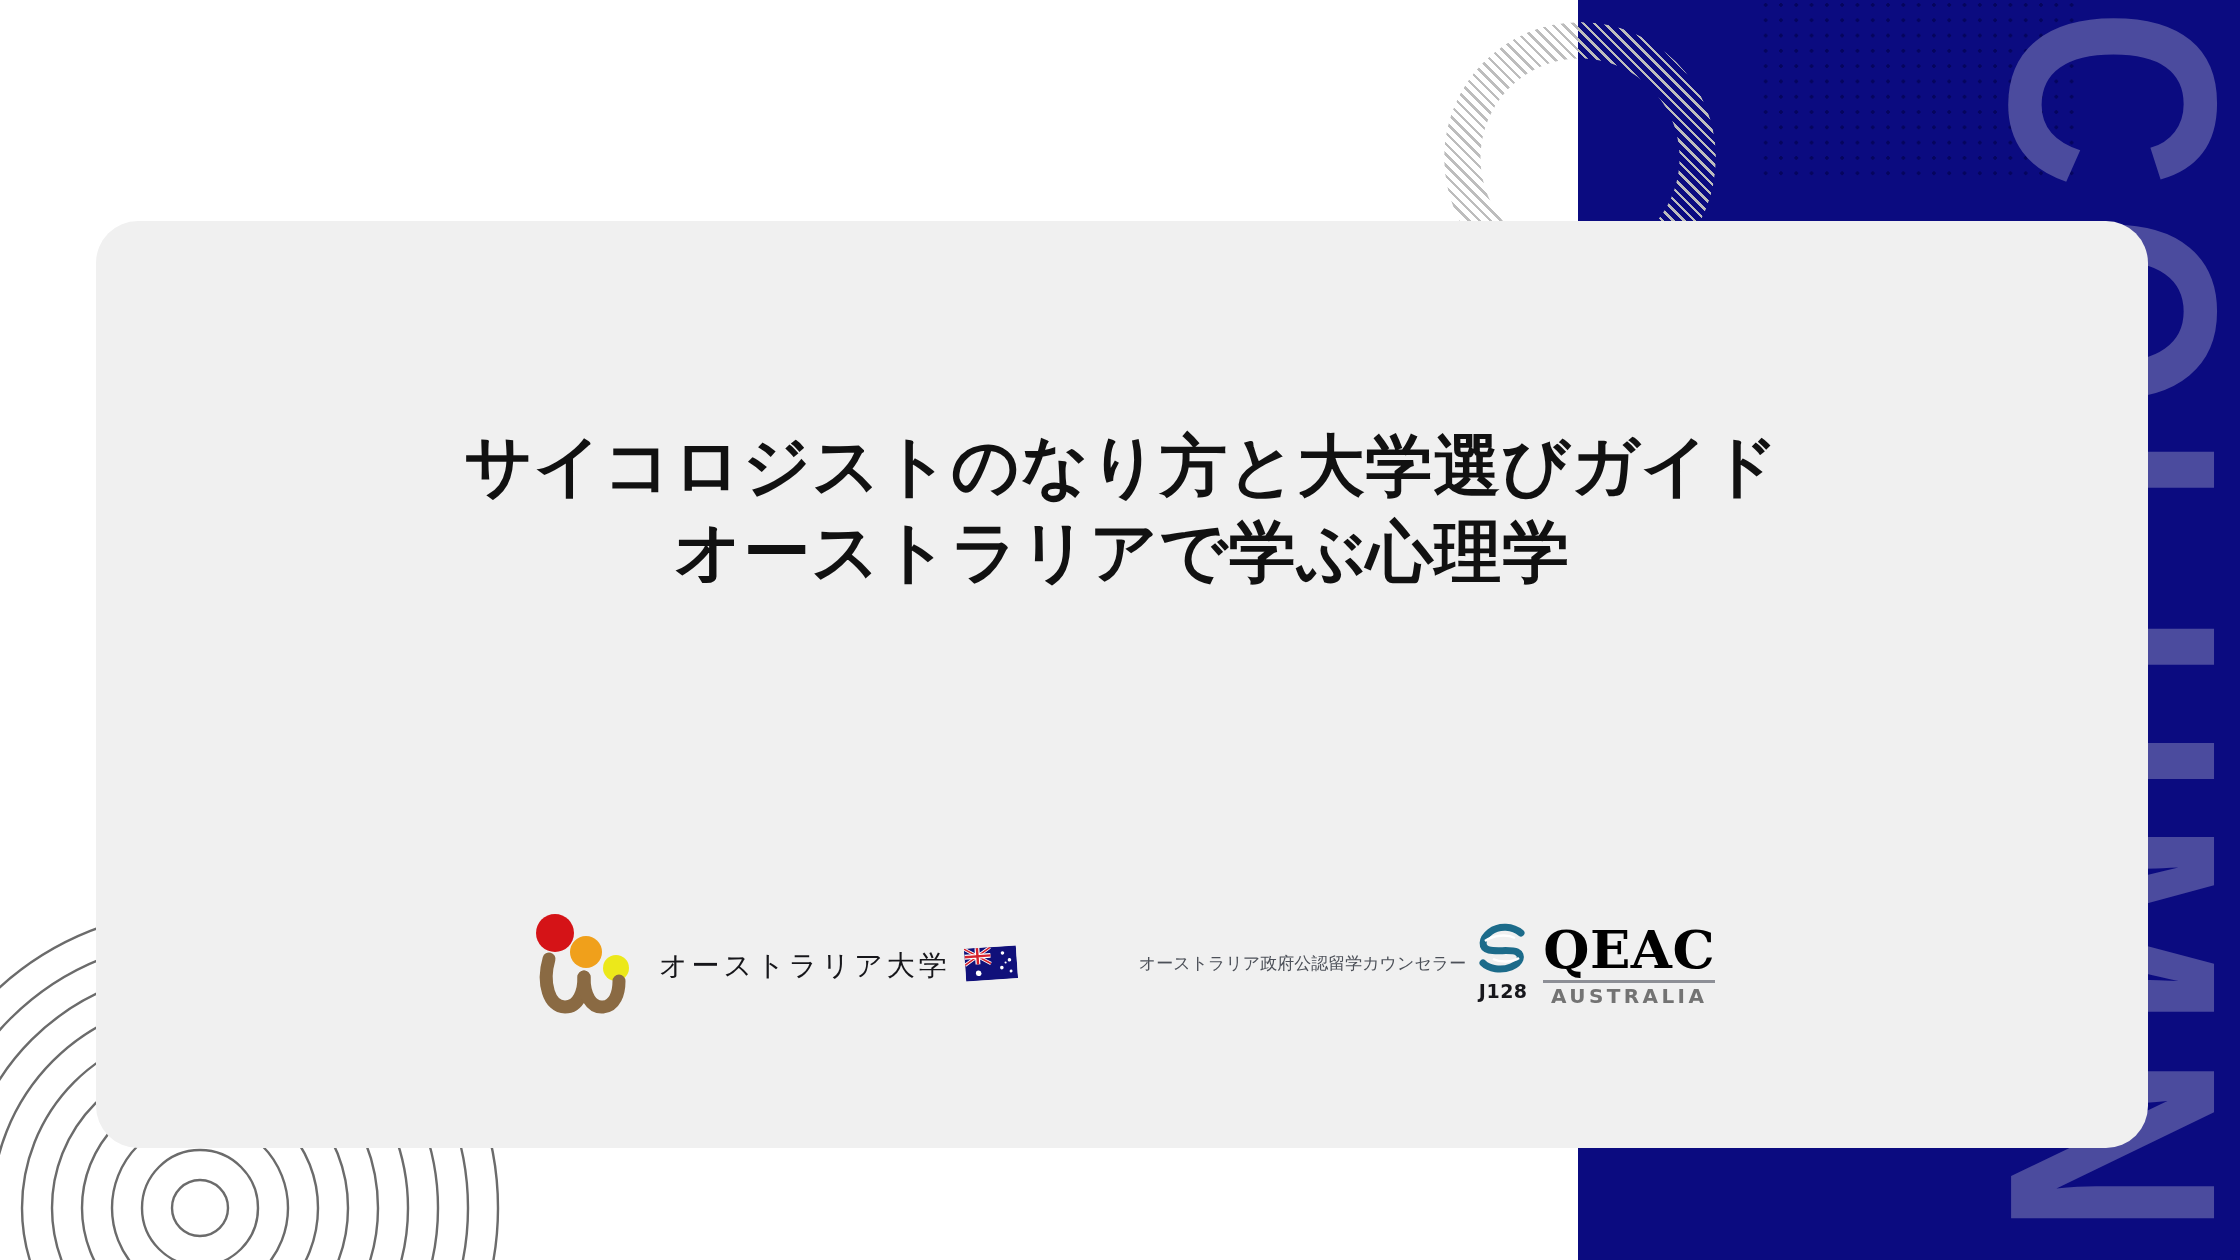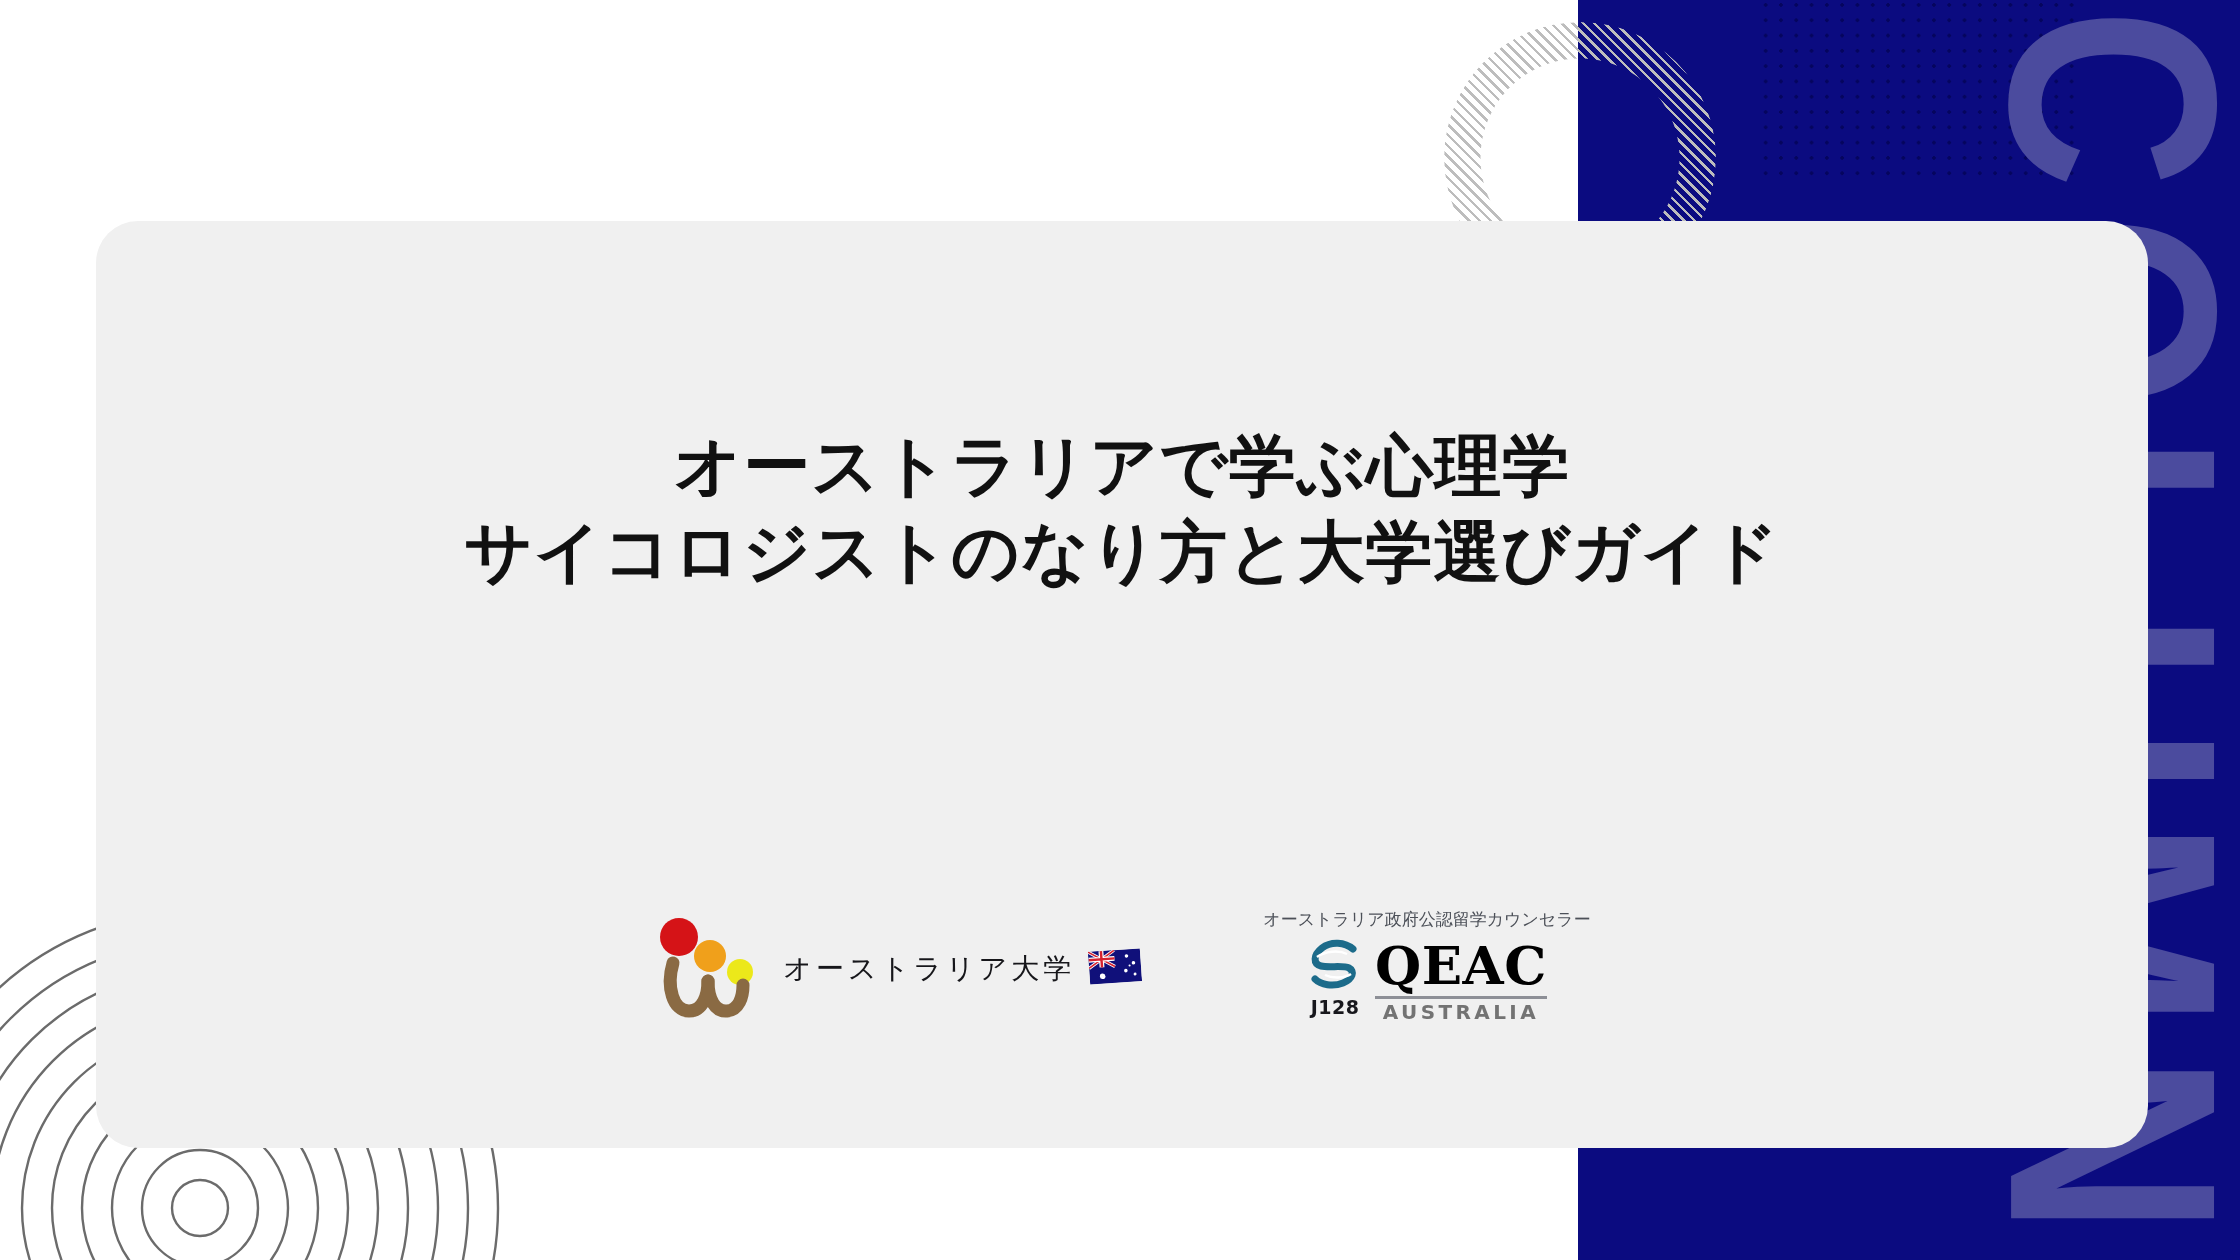--- a/index.html
+++ b/index.html
@@ -170,21 +170,21 @@
     letter-spacing:3px;
     color:#16161a;
     white-space:nowrap;
     line-height:1.08;
   }
   .brand-line2 .hl{ color:#e8a018; }
 
   
   .qeac-logo{
     display:flex;
-    flex-direction:column;
+    flex-direction:row;
     align-items:center;
     gap:9px;
   }
   .qeac-caption{
     font-family:"DejaVu Sans","Liberation Sans",sans-serif;
     font-size:17px;
     font-weight:400;
     letter-spacing:0px;
     color:#4c5058;
     white-space:nowrap;
@@ -266,22 +266,22 @@
         <circle cx="320" cy="320" r="238"></circle>
         <circle cx="320" cy="320" r="268"></circle>
         <circle cx="320" cy="320" r="298"></circle>
       </g>
     </svg>
   </div>
 
   <div class="card">
 
     <div class="title-block">
+      <div class="title-line">サイコロジストのなり方と大学選びガイド</div>
       <div class="title-line">オーストラリアで学ぶ心理学</div>
-      <div class="title-line">サイコロジストのなり方と大学選びガイド</div>
     </div>
 
     <div class="logo-row">
 
       <div class="brand-logo">
         <div class="brand-mark">
           <svg viewBox="0 0 108 104" aria-hidden="true">
             <circle cx="26" cy="22" r="19" fill="#d51317"></circle>
             <circle cx="57" cy="41" r="16" fill="#f0a01b"></circle>
             <circle cx="87" cy="57" r="13" fill="#ece81a"></circle>

